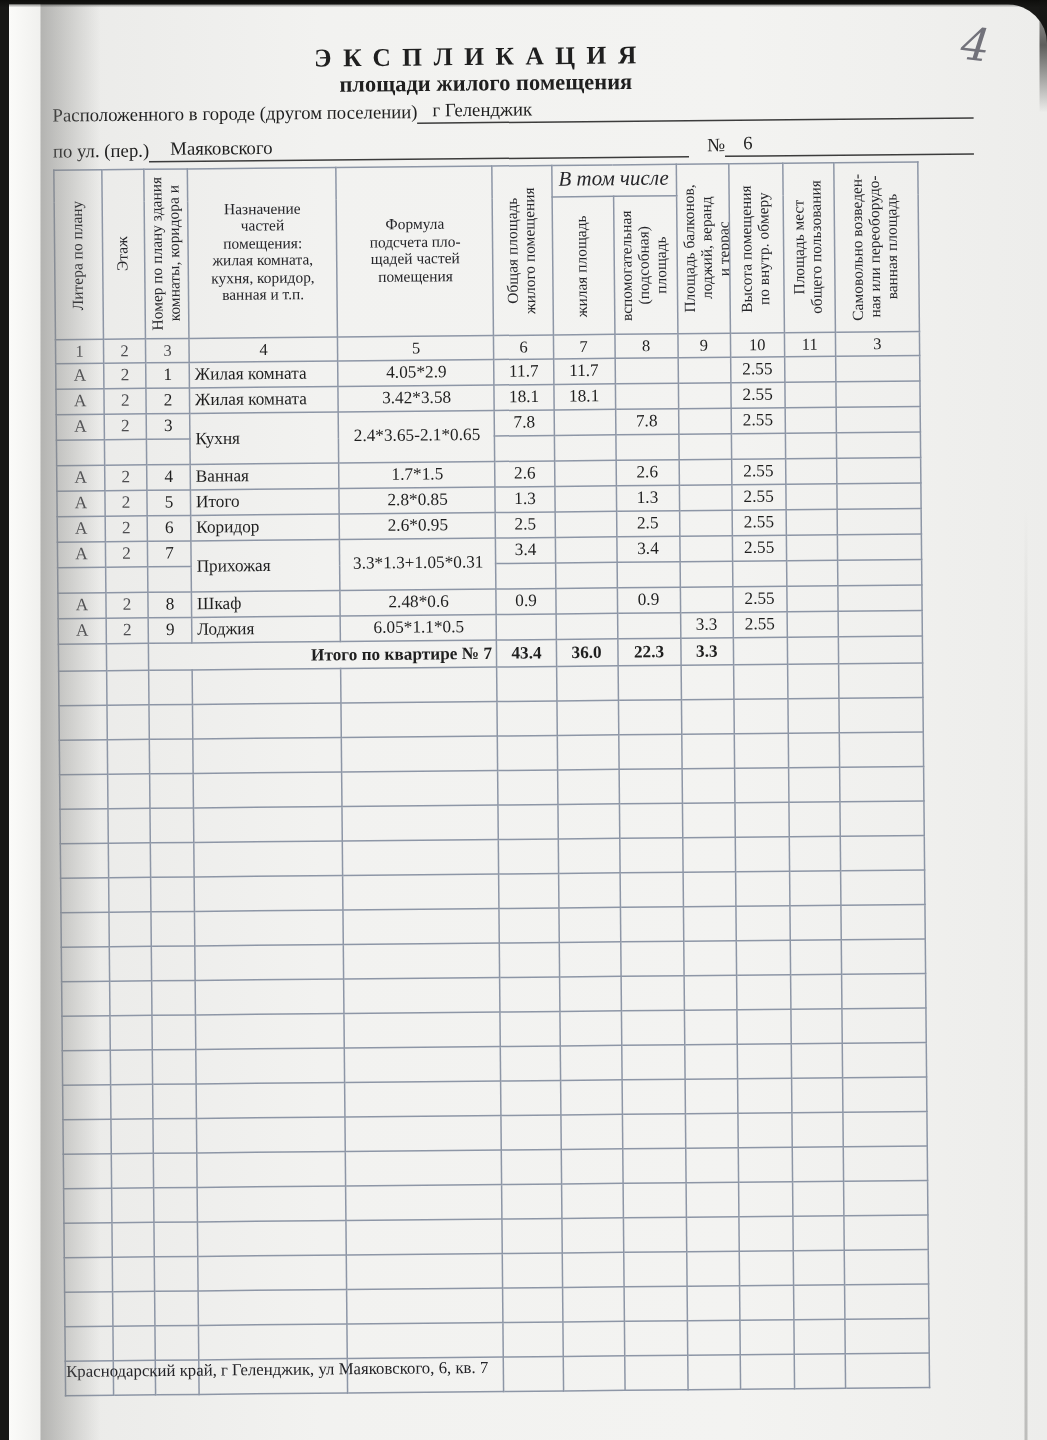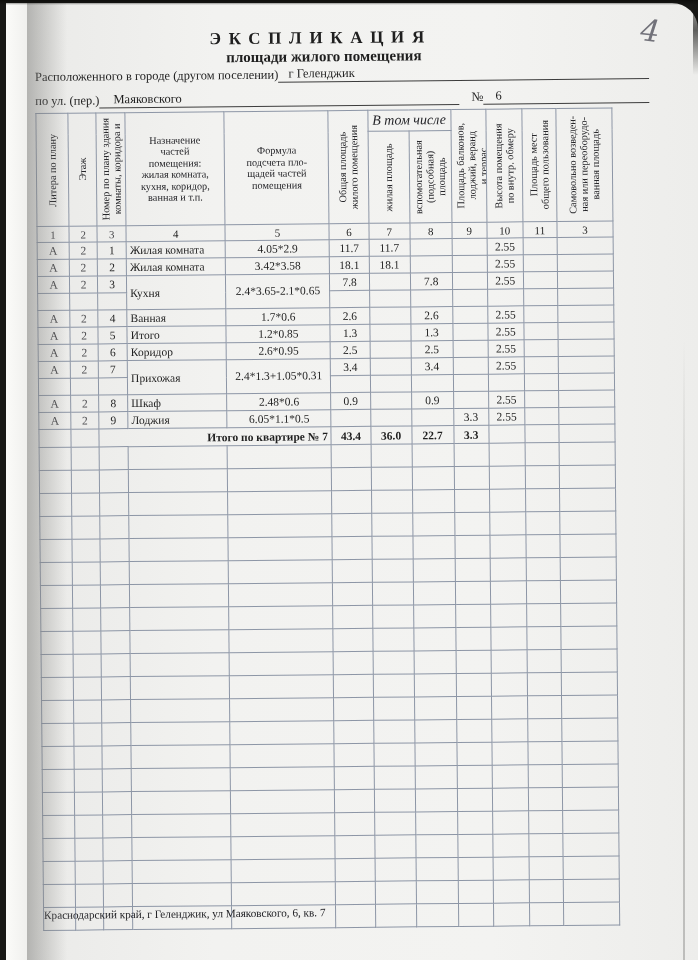--- a/index.html
+++ b/index.html
@@ -258,35 +258,35 @@
           <td></td>
           <td></td>
           <td></td>
           <td></td>
         </tr>
         <tr>
           <td class="dim">А</td>
           <td class="dim">2</td>
           <td>4</td>
           <td class="al">Ванная</td>
-          <td class="formula">1.7*0.6</td>
+          <td class="formula">1.7*1.5</td>
           <td>2.6</td>
           <td></td>
           <td>2.6</td>
           <td></td>
           <td>2.55</td>
           <td></td>
           <td></td>
         </tr>
         <tr>
           <td class="dim">А</td>
           <td class="dim">2</td>
           <td>5</td>
           <td class="al">Итого</td>
-          <td class="formula">1.2*0.85</td>
+          <td class="formula">2.8*0.85</td>
           <td>1.3</td>
           <td></td>
           <td>1.3</td>
           <td></td>
           <td>2.55</td>
           <td></td>
           <td></td>
         </tr>
         <tr>
           <td class="dim">А</td>
@@ -300,21 +300,21 @@
           <td></td>
           <td>2.55</td>
           <td></td>
           <td></td>
         </tr>
         <tr>
           <td class="dim">А</td>
           <td class="dim">2</td>
           <td>7</td>
           <td class="al" rowspan="2">Прихожая</td>
-          <td class="formula" rowspan="2">2.4*1.3+1.05*0.31</td>
+          <td class="formula" rowspan="2">3.3*1.3+1.05*0.31</td>
           <td>3.4</td>
           <td></td>
           <td>3.4</td>
           <td></td>
           <td>2.55</td>
           <td></td>
           <td></td>
         </tr>
         <tr>
           <td class="dim"></td>
@@ -355,21 +355,21 @@
           <td>2.55</td>
           <td></td>
           <td></td>
         </tr>
         <tr class="total-row">
           <td class="dim"></td>
           <td class="dim"></td>
           <td colspan="3" class="total-label">Итого по квартире № 7</td>
           <td>43.4</td>
           <td>36.0</td>
-          <td>22.7</td>
+          <td>22.3</td>
           <td>3.3</td>
           <td></td>
           <td></td>
           <td></td>
         </tr>
         <tr class="emptyr">
           <td></td>
           <td></td>
           <td></td>
           <td></td>

